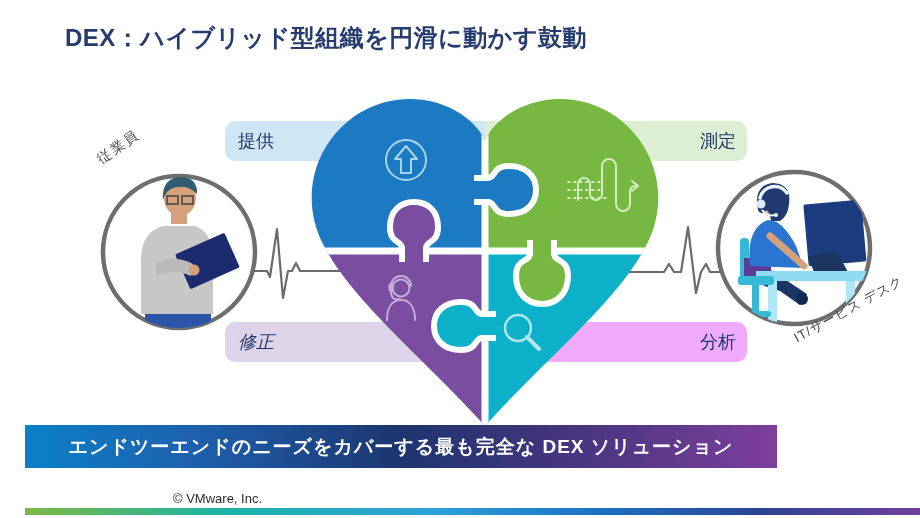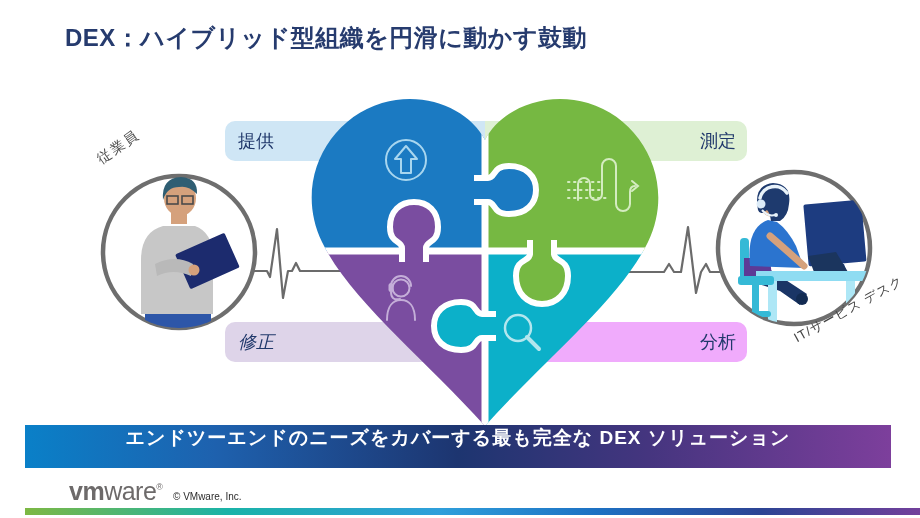--- a/index.html
+++ b/index.html
@@ -26,30 +26,30 @@
   .avatar-left{left:70px;top:168px;}
   .avatar-right{left:685px;top:164px;}
   .actor-label{position:absolute;z-index:4;color:#4a4a4a;white-space:nowrap;}
   .label-employee{left:74px;top:152px;font-size:14px;letter-spacing:2px;
       transform:rotate(-35deg);transform-origin:left center;}
   .label-servicedesk{left:770px;top:330px;font-size:13px;letter-spacing:1px;color:#454545;
       transform:rotate(-29deg);transform-origin:left center;}
   
   .heart{position:absolute;left:281px;top:94px;z-index:4;}
   
-  .banner{position:absolute;left:0;top:425px;width:866px;height:43px;z-index:5;
+  .banner{position:absolute;left:0;top:425px;width:752px;height:43px;z-index:5;
       background:linear-gradient(90deg,#0a80c8 0%,#1e61ae 22%,#1d3570 50%,#45357f 72%,#7d3f9c 100%);
-      display:flex;justify-content:center;}
+      display:flex;align-items:center;justify-content:center;}
   .banner-text{color:#ffffff;font-size:19px;font-weight:bold;letter-spacing:1px;white-space:nowrap;}
   
   .logo{position:absolute;left:44px;top:477px;color:#6d6a6a;font-size:25px;letter-spacing:-.5px;z-index:6;}
   .logo .vm{font-weight:800;}
   .logo .ware{font-weight:400;}
   .logo .reg{font-size:9px;vertical-align:10px;}
-  .copyright{position:absolute;left:148px;top:491px;font-size:10px;color:#2b2b2b;z-index:6;}
+  .copyright{position:absolute;left:148px;top:491px;font-size:13px;color:#2b2b2b;z-index:6;}
   .bottom-strip{position:absolute;left:0;top:508px;width:920px;height:7px;z-index:6;
       background:linear-gradient(90deg,#7db843 0%,#1ab3a8 22%,#2f9fdb 45%,#1d71c3 62%,#2c4494 80%,#7d3f9c 100%);}
 </style>
 </head>
 <body>
 
 <div class="slide">
 
   <div class="title">DEX：ハイブリッド型組織を円滑に動かす鼓動</div>
 
@@ -180,17 +180,16 @@
         <circle cx="212" cy="234" r="13" stroke-width="2.5"></circle>
         <path d="M221,243 L233,255" stroke-width="4"></path>
       </g>
     </g>
   </svg>
 
   <div class="banner">
     <span class="banner-text">エンドツーエンドのニーズをカバーする最も完全な DEX ソリューション</span>
   </div>
 
-  <div class="logo"><span class="vm">vm</span><span class="ware">ware</span><span class="reg">®</span></div>
   <div class="copyright">© VMware, Inc.</div>
   <div class="bottom-strip"></div>
 
 </div>
 
 </body></html>

